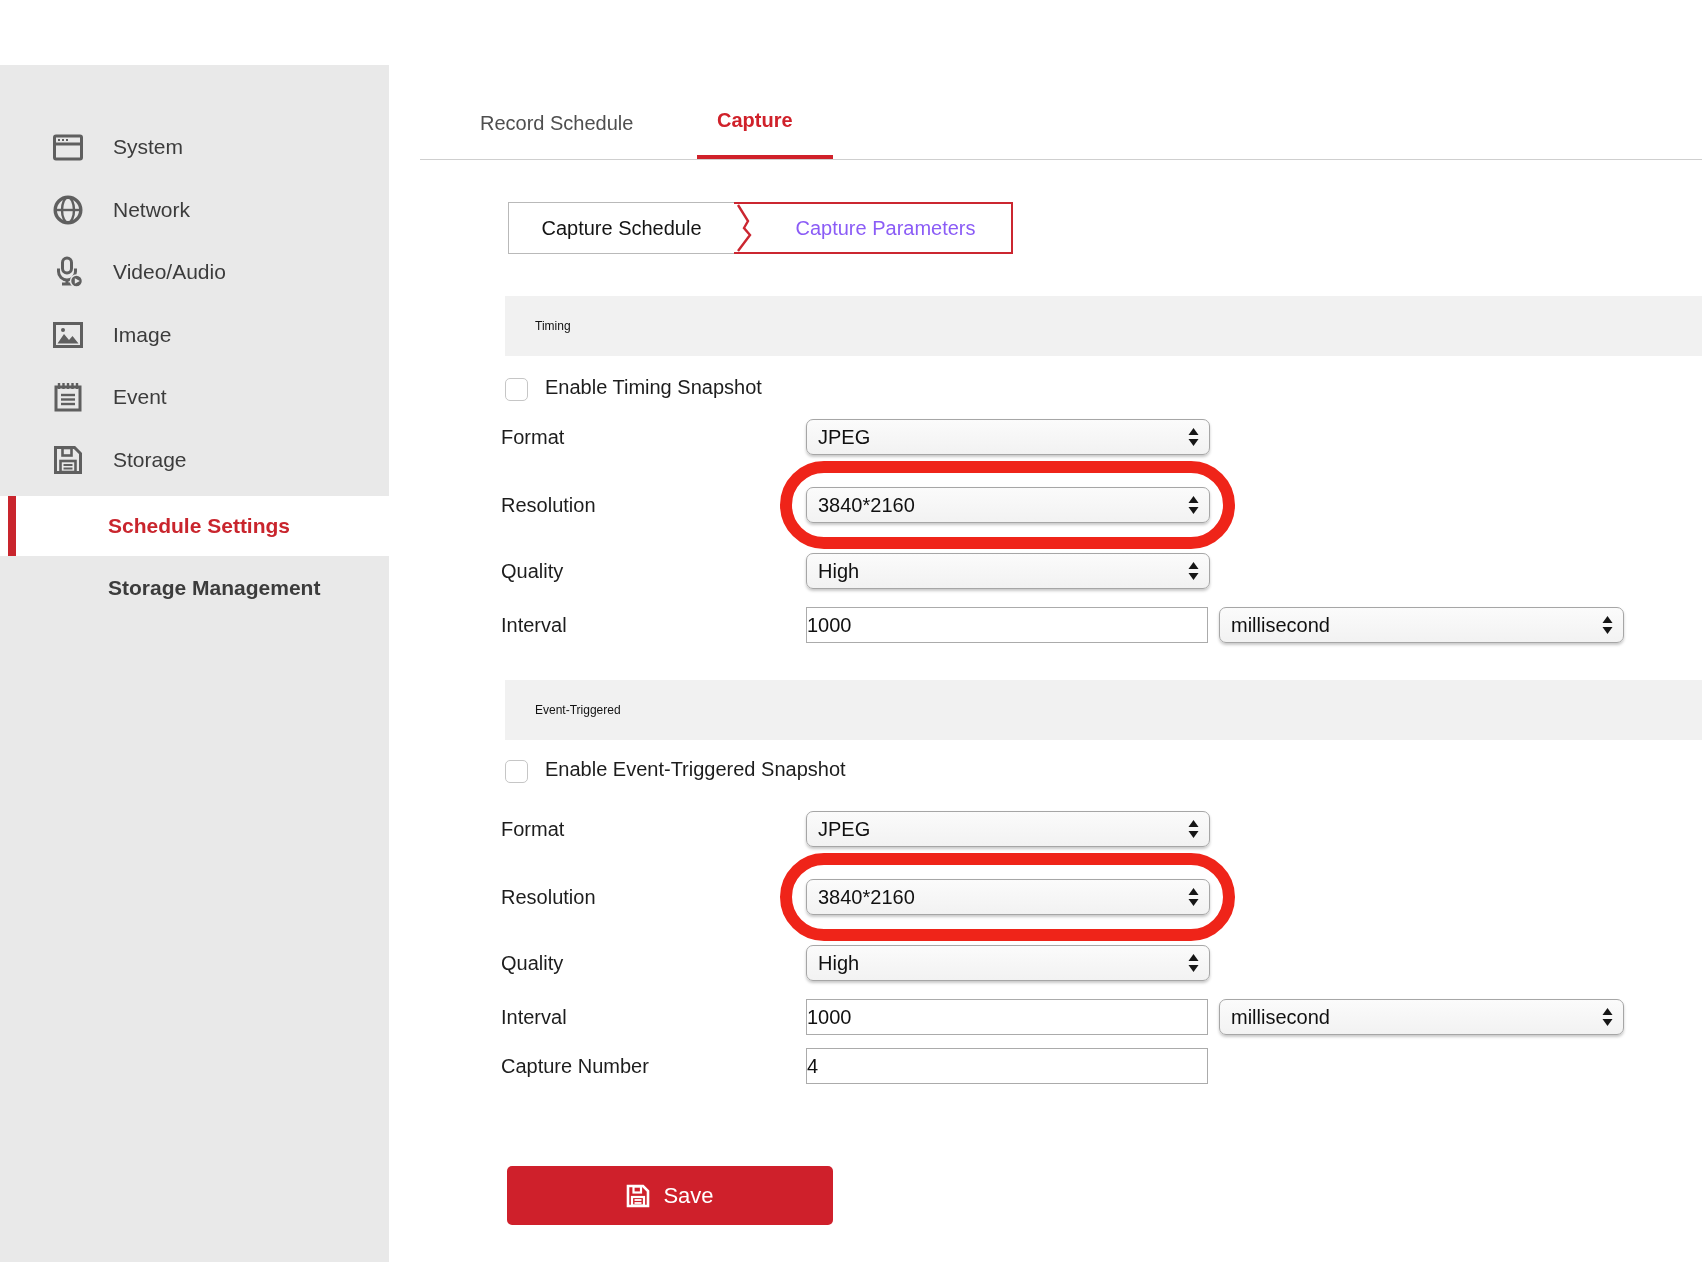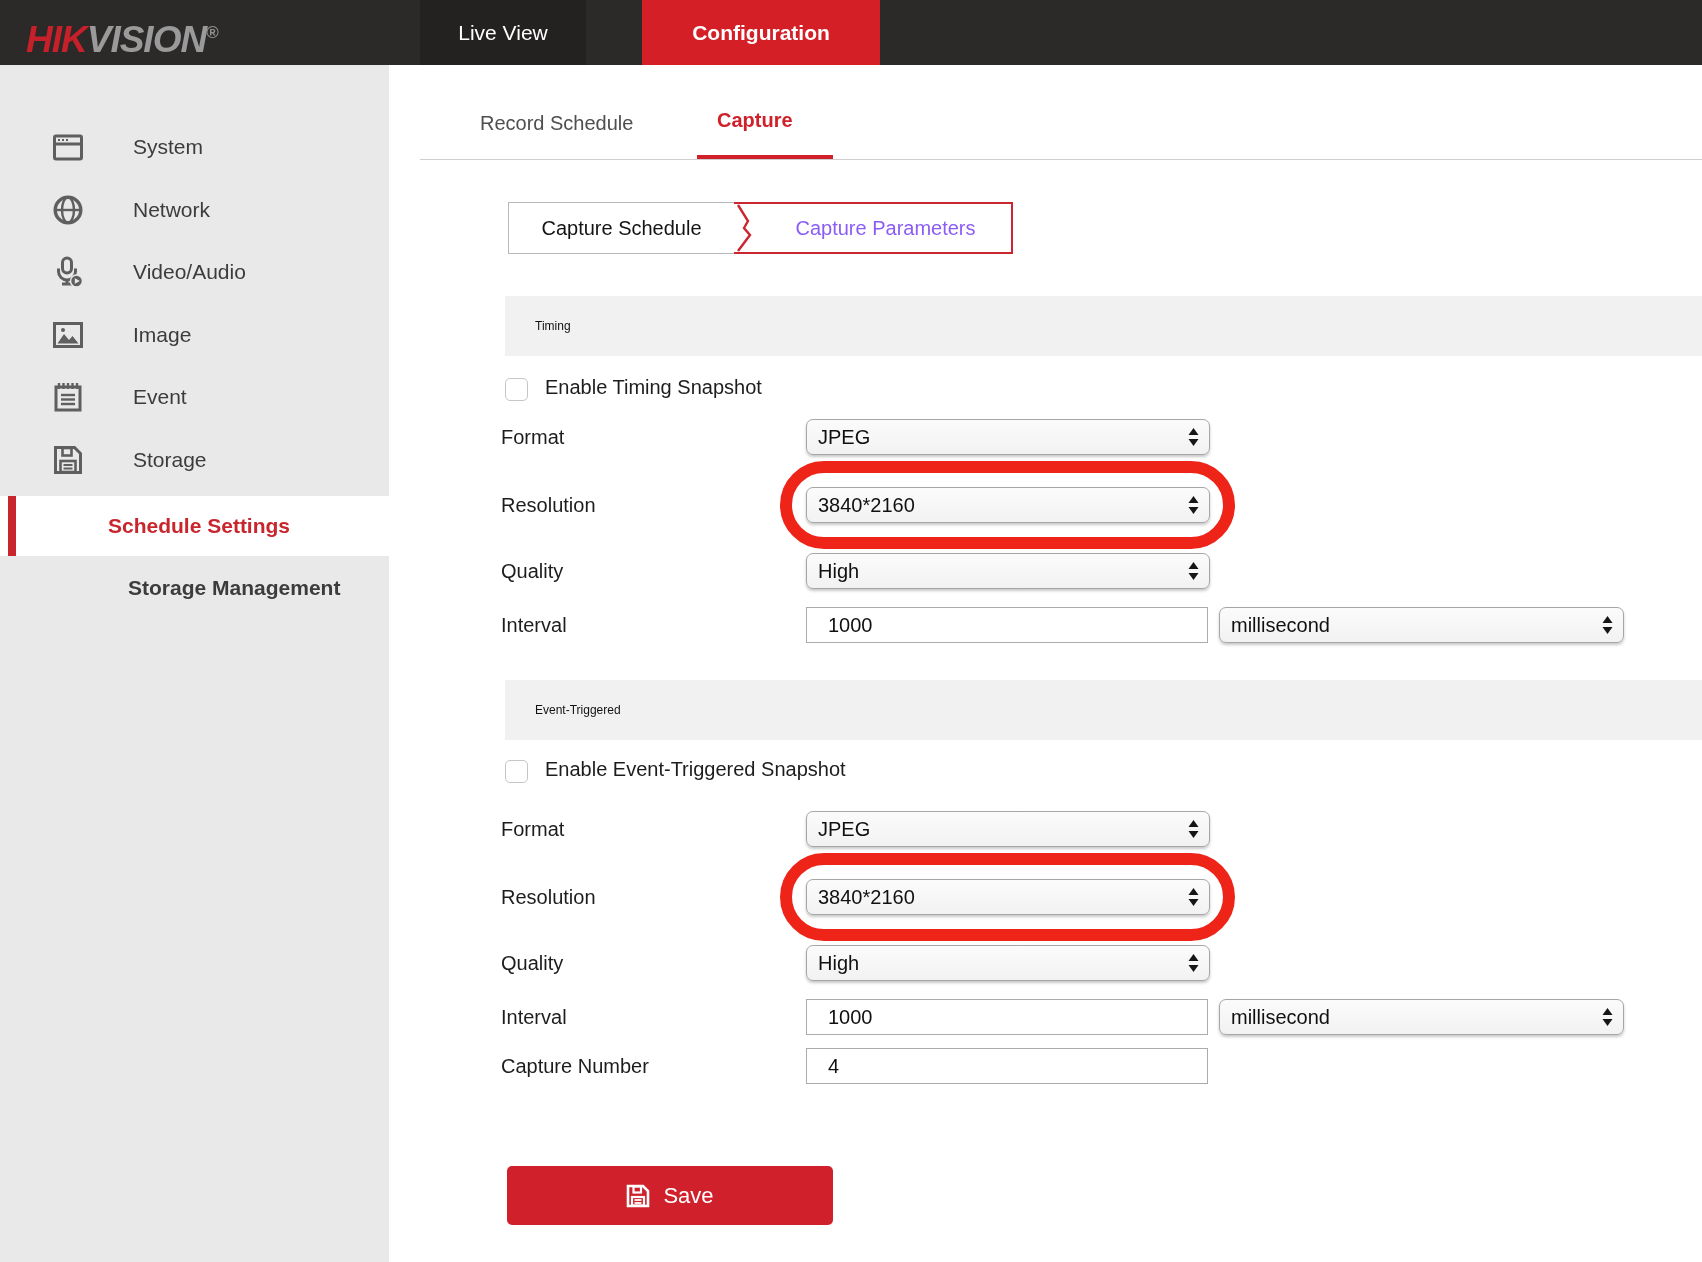--- a/index.html
+++ b/index.html
@@ -17,21 +17,21 @@
            color:#fff;font-size:21px;cursor:pointer;}
   .nav-live{left:420px;width:166px;background:#242121;}
   .nav-config{left:642px;width:238px;background:#d51f27;font-weight:bold;}
 
   
   .sidebar{position:absolute;left:0;top:65px;width:389px;height:1197px;background:#e9e9e9;}
   .side-item{position:absolute;left:0;width:389px;height:40px;cursor:pointer;}
   .side-icon{position:absolute;left:52px;top:50%;transform:translateY(-50%);width:32px;height:32px;
              display:flex;align-items:center;justify-content:center;}
   .side-label{position:absolute;left:113px;top:0;height:40px;line-height:40px;
-              font-size:21px;color:#3c3c3c;margin-left:20px;}
+              font-size:21px;color:#3c3c3c;}
   .active-row{position:absolute;left:0;top:431px;width:389px;height:60px;background:#ffffff;cursor:pointer;}
   .active-bar{position:absolute;left:8px;top:0;width:8px;height:60px;background:#c9252d;}
   .active-label{position:absolute;left:108px;top:0;height:60px;line-height:60px;
                 font-size:21px;font-weight:bold;color:#c9252d;}
   .storage-mgmt{position:absolute;left:0;top:503px;width:389px;height:40px;cursor:pointer;font-weight:bold;}
   .storage-mgmt .side-label{left:108px;}
 
   
   .content{position:absolute;left:389px;top:65px;width:1313px;height:1181px;background:#fff;}
 
@@ -71,21 +71,21 @@
   .flabel{position:absolute;left:0;top:0;height:36px;line-height:36px;font-size:20px;color:#1d1d1d;}
   .sel{position:absolute;top:0;height:36px;box-sizing:border-box;cursor:pointer;
        background:linear-gradient(#fbfbfb,#f2f2f2);border:1px solid #a6a6a6;border-radius:7px;
        box-shadow:0 2px 3px rgba(0,0,0,0.22);}
   .sel-main{left:305px;width:404px;}
   .sel-unit{left:718px;width:405px;}
   .sel-text{position:absolute;left:11px;top:0;height:34px;line-height:34px;font-size:20px;color:#101010;}
   .sel-arrows{position:absolute;right:9px;top:6px;}
   .tinput{position:absolute;left:305px;top:0;width:402px;height:36px;box-sizing:border-box;
           border:1px solid #ababab;border-radius:0;background:#fff;
-          font-family:"Liberation Sans",sans-serif;font-size:20px;color:#101010;padding:0 21px;}
+          font-family:"Liberation Sans",sans-serif;font-size:20px;color:#101010;padding:0 0;}
 
   .row-t-format{top:354px;} .row-t-res{top:422px;} .row-t-qual{top:488px;} .row-t-int{top:542px;}
   .row-e-format{top:746px;} .row-e-res{top:814px;} .row-e-qual{top:880px;} .row-e-int{top:934px;}
   .row-e-capnum{top:983px;}
 
   
   .ring{position:absolute;left:391px;width:455px;height:88px;box-sizing:border-box;
         border:12px solid #ef2419;border-radius:46px;pointer-events:none;}
   .ring-timing{top:396px;}
   .ring-event{top:788px;}
@@ -94,27 +94,20 @@
   .save-btn{position:absolute;left:118px;top:1101px;width:326px;height:59px;background:#cf202b;
             border:none;border-radius:5px;display:flex;align-items:center;justify-content:center;
             gap:13px;cursor:pointer;}
   .save-btn span{color:#fff;font-size:22px;font-family:"Liberation Sans",sans-serif;}
 </style>
 </head>
 <body>
 
 <div id="app">
 
-  <div class="topbar">
-    <div class="brand">
-      <span class="hik">HIK</span><span class="vision">VISION</span><span class="reg">®</span>
-    </div>
-    <div class="nav-tab nav-live">Live View</div>
-    <div class="nav-tab nav-config">Configuration</div>
-  </div>
 
   <div class="sidebar">
 
     <div class="side-item" style="top:62px;">
       <span class="side-icon">
         <svg width="30" height="27" viewBox="0 0 30 27">
             <rect x="1.5" y="2" width="27" height="23" rx="1.5" fill="none" stroke="#5f5f5f" stroke-width="3"></rect>
             <line x1="3" y1="10" x2="27" y2="10" stroke="#5f5f5f" stroke-width="3"></line>
             <rect x="5" y="5" width="2" height="2" fill="#5f5f5f"></rect>
             <rect x="9" y="5" width="2" height="2" fill="#5f5f5f"></rect>

